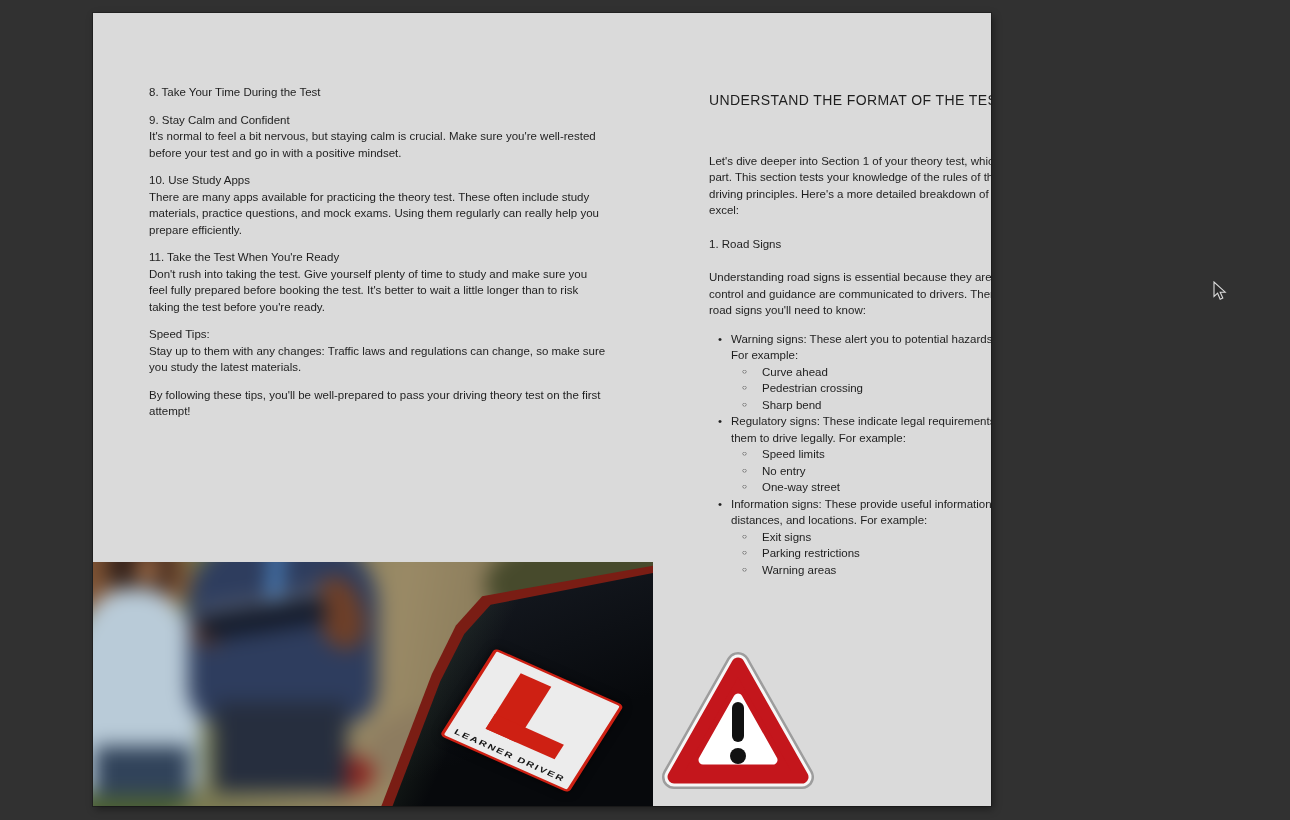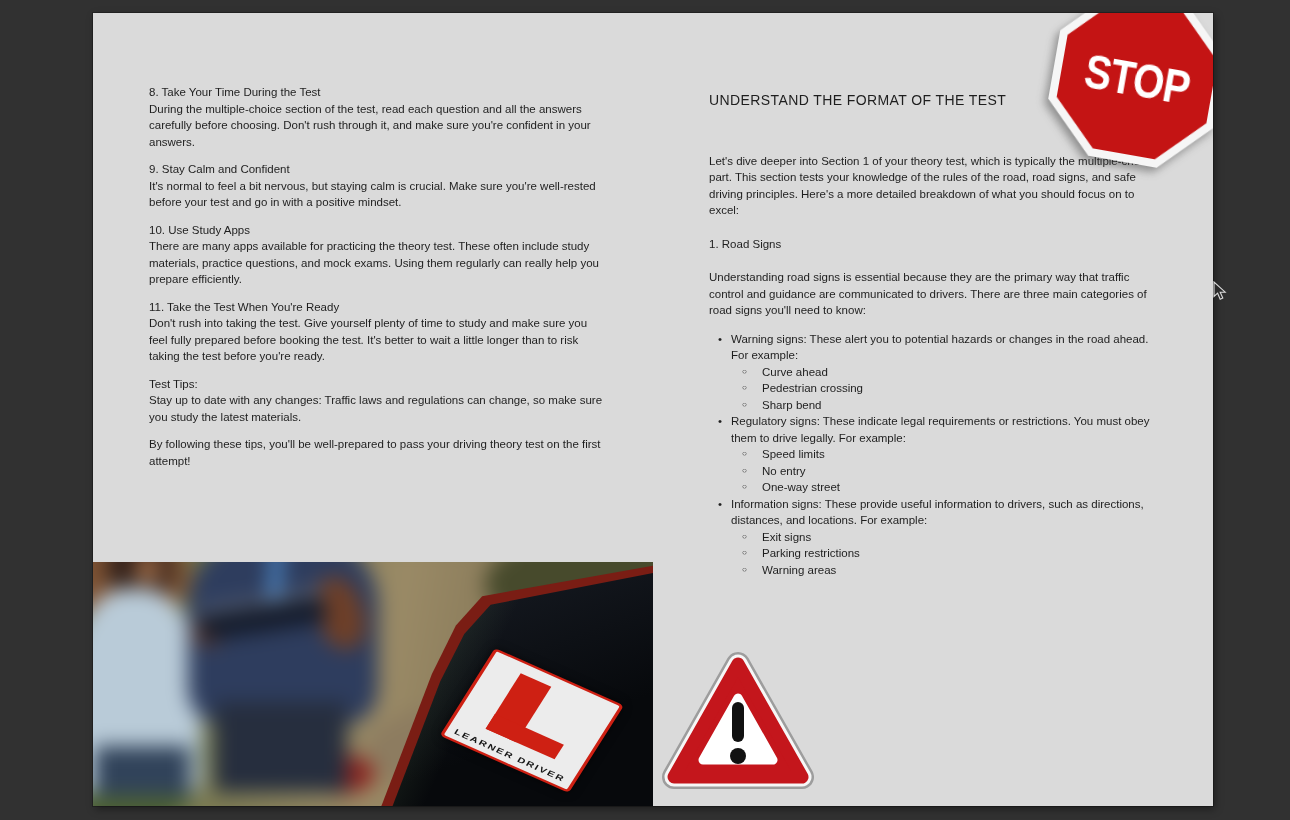--- a/index.html
+++ b/index.html
@@ -1,21 +1,21 @@
 <!DOCTYPE html>
 <html><head>
 <meta charset="utf-8">
 <style>
   * { margin:0; padding:0; box-sizing:border-box; }
   html,body { width:1290px; height:820px; overflow:hidden; }
   body { background:#313131; font-family:"Liberation Sans", sans-serif; position:relative; }
 
   
   .page {
-    position:absolute; left:93px; top:13px; width:1120px; height:793px;
+    position:absolute; left:93px; top:13px; width:898px; height:793px;
     background:#dadada; overflow:hidden;
     box-shadow:0 0 0 1px rgba(0,0,0,.25), 2px 3px 8px rgba(0,0,0,.4);
   }
   .col { position:absolute; color:#1e1e1e; font-size:11.5px; line-height:16.5px; }
   .col-left  { left:56px;  top:71px; width:458px; }
   .col-right { left:616px; top:79px; width:454px; }
 
   .sec { margin-bottom:11px; }
   .sec-h, .sec-b { display:block; }
 
@@ -93,37 +93,36 @@
   .cursor { position:absolute; left:1213px; top:281px; width:14px; height:20px; }
 </style>
 </head>
 <body>
 
 <div class="page">
 
   <div class="col col-left">
     <div class="sec">
       <span class="sec-h">8. Take Your Time During the Test</span>
-      <span class="sec-b">During the multiple-choice section of the test, read each question and all the answers carefully before choosing. Don't rush through it, and make sure you're confident in your answers.</span>
     </div>
     <div class="sec">
       <span class="sec-h">9. Stay Calm and Confident</span>
       <span class="sec-b">It's normal to feel a bit nervous, but staying calm is crucial. Make sure you're well-rested before your test and go in with a positive mindset.</span>
     </div>
     <div class="sec">
       <span class="sec-h">10. Use Study Apps</span>
       <span class="sec-b">There are many apps available for practicing the theory test. These often include study materials, practice questions, and mock exams. Using them regularly can really help you prepare efficiently.</span>
     </div>
     <div class="sec">
       <span class="sec-h">11. Take the Test When You're Ready</span>
       <span class="sec-b">Don't rush into taking the test. Give yourself plenty of time to study and make sure you feel fully prepared before booking the test. It's better to wait a little longer than to risk taking the test before you're ready.</span>
     </div>
     <div class="sec">
-      <span class="sec-h">Test Tips:</span>
-      <span class="sec-b">Stay up to date with any changes: Traffic laws and regulations can change, so make sure you study the latest materials.</span>
+      <span class="sec-h">Speed Tips:</span>
+      <span class="sec-b">Stay up to them with any changes: Traffic laws and regulations can change, so make sure you study the latest materials.</span>
     </div>
     <div class="sec">
       <span class="sec-b">By following these tips, you'll be well-prepared to pass your driving theory test on the first attempt!</span>
     </div>
   </div>
 
   <div class="col col-right">
     <div class="rp-heading">UNDERSTAND THE FORMAT OF THE TEST</div>
     <div class="rp-intro">Let's dive deeper into Section 1 of your theory test, which is typically the multiple-choice part. This section tests your knowledge of the rules of the road, road signs, and safe driving principles. Here's a more detailed breakdown of what you should focus on to excel:</div>
     <div class="rp-sub">1. Road Signs</div>

